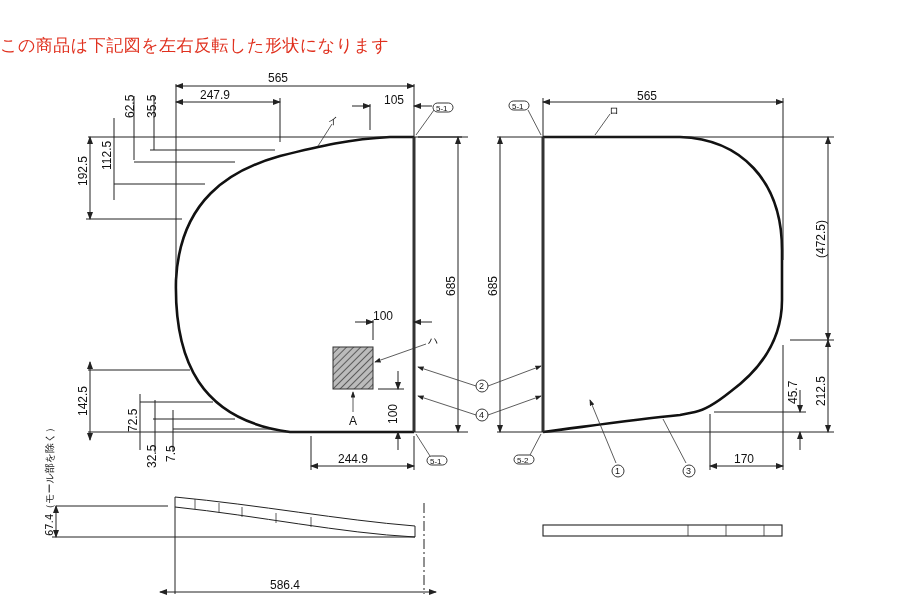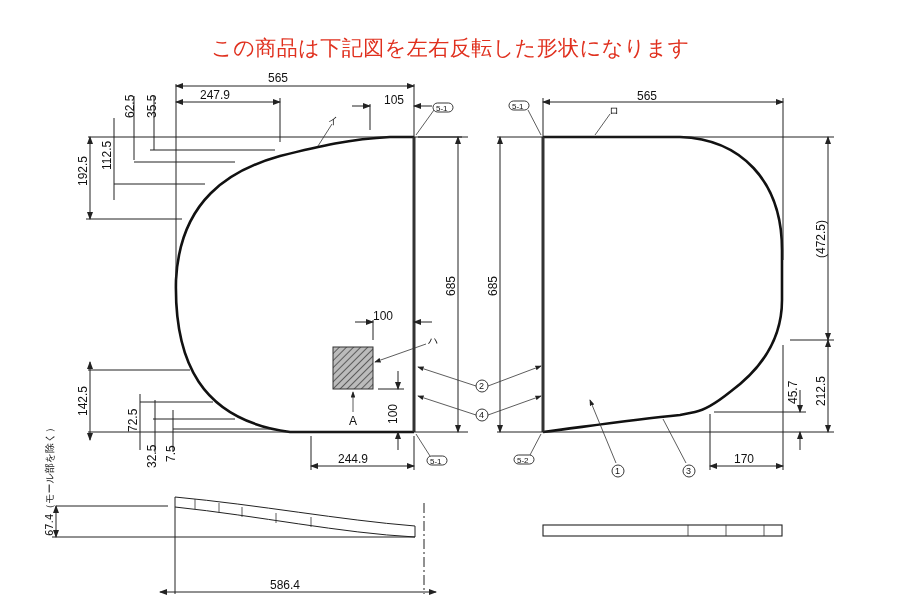--- a/index.html
+++ b/index.html
@@ -1,17 +1,17 @@
 <!DOCTYPE html>
 <html><head>
 <meta charset="utf-8">
 <style>
   html,body{margin:0;padding:0;background:#ffffff;}
   body{width:901px;height:609px;position:relative;overflow:hidden;font-family:"DejaVu Sans",sans-serif;}
-  .notice{position:absolute;left:0;top:34px;width:901px;text-align:center;color:#e0301e;font-size:21px;letter-spacing:0.5px;}
+  .notice{position:absolute;left:0;top:34px;width:901px;text-align:left;color:#e0301e;font-size:17px;letter-spacing:0.5px;}
   svg{position:absolute;left:0;top:0;}
   .dim{font-family:"Liberation Sans Narrow","Liberation Sans",sans-serif;font-size:12px;fill:#111;}
   .jp{font-family:"DejaVu Sans",sans-serif;font-size:10px;fill:#111;}
   .ln{stroke:#222;stroke-width:1;fill:none;}
   .thin{stroke:#333;stroke-width:0.8;fill:none;}
   .outline{stroke:#111;stroke-width:2.6;fill:none;}
   .edge{stroke:#333;stroke-width:3;fill:none;}
   .tag{fill:#fff;stroke:#222;stroke-width:0.9;}
   .tagtxt{font-family:"Liberation Sans",sans-serif;font-size:8px;fill:#111;}
   .num{fill:#fff;stroke:#222;stroke-width:0.9;}

